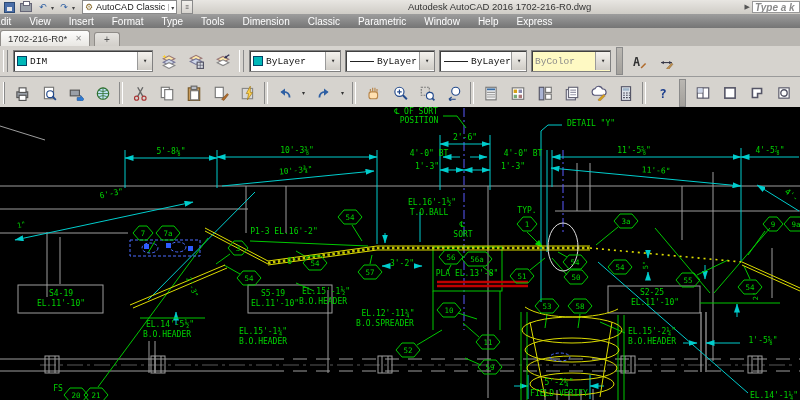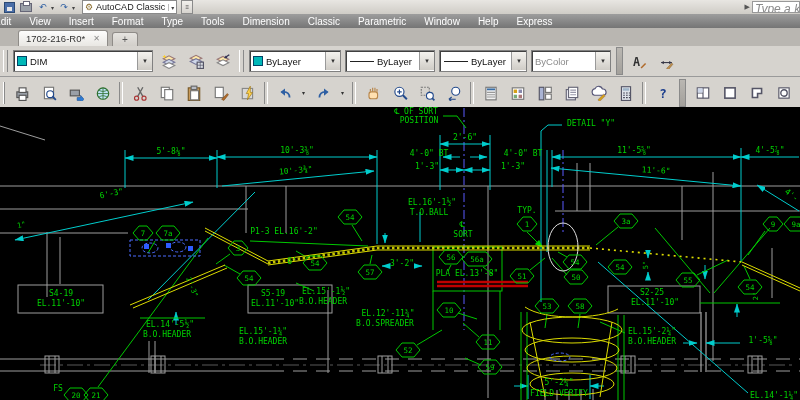--- a/index.html
+++ b/index.html
@@ -17,45 +17,45 @@
   .qa-drop{font-size:6px;color:#444;margin-left:-2px;}
   .ws-combo{display:flex;align-items:center;height:12px;background:#fff;border:1px solid #8a8a8a;
     margin-left:4px;padding:0 2px;gap:3px;font-size:9px;color:#222;}
   .ws-gear{font-size:9px;color:#886a2a;line-height:1;}
   .ws-dd{font-size:6px;color:#444;border-left:1px solid #bbb;padding-left:2px;}
   .ws-over{width:10px;height:12px;border:1px solid #8a8a8a;background:linear-gradient(#f2f0ec,#d6d3ce);
     font-size:6px;color:#444;display:flex;align-items:center;justify-content:center;margin-left:1px;}
   #win-title{position:absolute;left:408px;top:1px;font-size:9.5px;color:#333;white-space:nowrap;}
   #search-area{position:absolute;right:0;top:1px;display:flex;align-items:center;height:12px;}
   .search-go{font-size:7px;color:#555;padding:0 2px;}
-  .search-box{width:42px;height:10px;background:#fff;border:1px solid #999;font-size:12px;color:#8a8a8a;
-    font-style:italic;padding:0 2px;overflow:hidden;white-space:nowrap;}
+  .search-box{width:42px;height:10px;background:#fff;border:1px solid #999;font-size:10px;color:#8a8a8a;
+    font-style:italic;padding:0 2px;overflow:hidden;white-space:nowrap;font-weight:bold;}
   
   #menubar{position:absolute;left:0;top:14px;width:800px;height:14px;
     background:linear-gradient(#9d9d9d,#757575);display:flex;align-items:center;overflow:hidden;}
   .menu-item{color:#fff;font-size:10px;padding:0 9px;white-space:nowrap;}
   .menu-item:first-child{margin-left:-15px;}
   
   #tabbar{position:absolute;left:0;top:28px;width:800px;height:18px;background:#b9b6b1;
     border-bottom:1px solid #8f8c88;display:flex;align-items:flex-end;}
-  .file-tab{margin-left:18px;height:15px;background:linear-gradient(#fdfdfc,#e9e7e3);
+  .file-tab{height:15px;background:linear-gradient(#fdfdfc,#e9e7e3);
     border:1px solid #8f8c88;border-bottom:none;border-radius:3px 3px 0 0;display:flex;align-items:center;
     padding:0 7px;gap:8px;font-size:9.5px;color:#333;}
   .tab-close{color:#8a8a8a;font-size:8px;}
   .new-tab{margin-left:4px;height:13px;width:24px;background:linear-gradient(#e6e4e0,#d2cfca);
     border:1px solid #8f8c88;border-bottom:none;border-radius:3px 3px 0 0;display:flex;align-items:center;
     justify-content:center;font-size:10px;color:#555;}
   
   .toolbar{position:absolute;left:0;width:800px;background:#d6d3ce;display:flex;align-items:center;}
   #toolbar1{top:46px;height:30px;border-bottom:1px solid #fff;}
   #toolbar2{top:76px;height:31px;border-top:1px solid #9a9a9a;border-bottom:1px solid #808080;}
   .grip{width:3px;height:22px;border-left:1px solid #fff;border-right:1px solid #8a8a8a;margin:0 3px;}
   .combo{display:flex;align-items:center;height:20px;background:#fff;border:1px solid #808080;
-    box-shadow:inset 1px 1px 0 #404040;margin:16px 2px;font-size:9.5px;color:#111;position:relative;}
-  .combo.disabled{background:#ffffff;color:#8a8a8a;gap:20px;}
+    box-shadow:inset 1px 1px 0 #404040;margin:16px 2px;font-size:9.5px;color:#111;position:relative;font-family:Liberation Mono, monospace;}
+  .combo.disabled{background:#fef9c3;color:#8a8a8a;gap:20px;}
   .combo .cval{flex:1;padding:0 3px;white-space:nowrap;overflow:hidden;}
   .cbtn{width:14px;height:18px;background:linear-gradient(#f4f2ee,#cfccc6);border-left:1px solid #999;
     display:flex;align-items:center;justify-content:center;font-size:7px;color:#333;}
   .swatch{width:8px;height:8px;background:#00b8b8;border:1px solid #046;margin-left:3px;flex:none;}
   .lt-line{width:24px;height:1px;background:#222;margin-left:4px;flex:none;}
   .icon-btn{width:23px;height:24px;margin:0 1px;display:flex;align-items:center;justify-content:center;
     border:1px solid transparent;border-radius:1px;}
   .drop-btn{width:11px;height:24px;display:flex;align-items:center;justify-content:center;
     font-size:6px;color:#333;margin-right:1px;}
   .tsep{width:2px;height:22px;border-left:1px solid #8a8a8a;border-right:1px solid #fff;margin:0 3px;}
@@ -80,20 +80,21 @@
         <span class="qa-drop">▾</span>
       <span class="qa-btn">↷</span>
         <span class="qa-drop">▾</span>
       <span class="ws-combo">
         <span class="ws-gear">⚙</span>
         <span>AutoCAD Classic</span>
         <span class="ws-dd">▾</span>
       </span>
       <span class="ws-over">≡</span>
     </div>
+    <span id="win-title">Autodesk AutoCAD 2016   1702-216-R0.dwg</span>
     <div id="search-area">
       <span class="search-go">▶</span>
       <span class="search-box">Type a k</span>
     </div>
   </div>
 
   <div id="menubar">
       <span class="menu-item">Edit</span>
       <span class="menu-item">View</span>
       <span class="menu-item">Insert</span>

